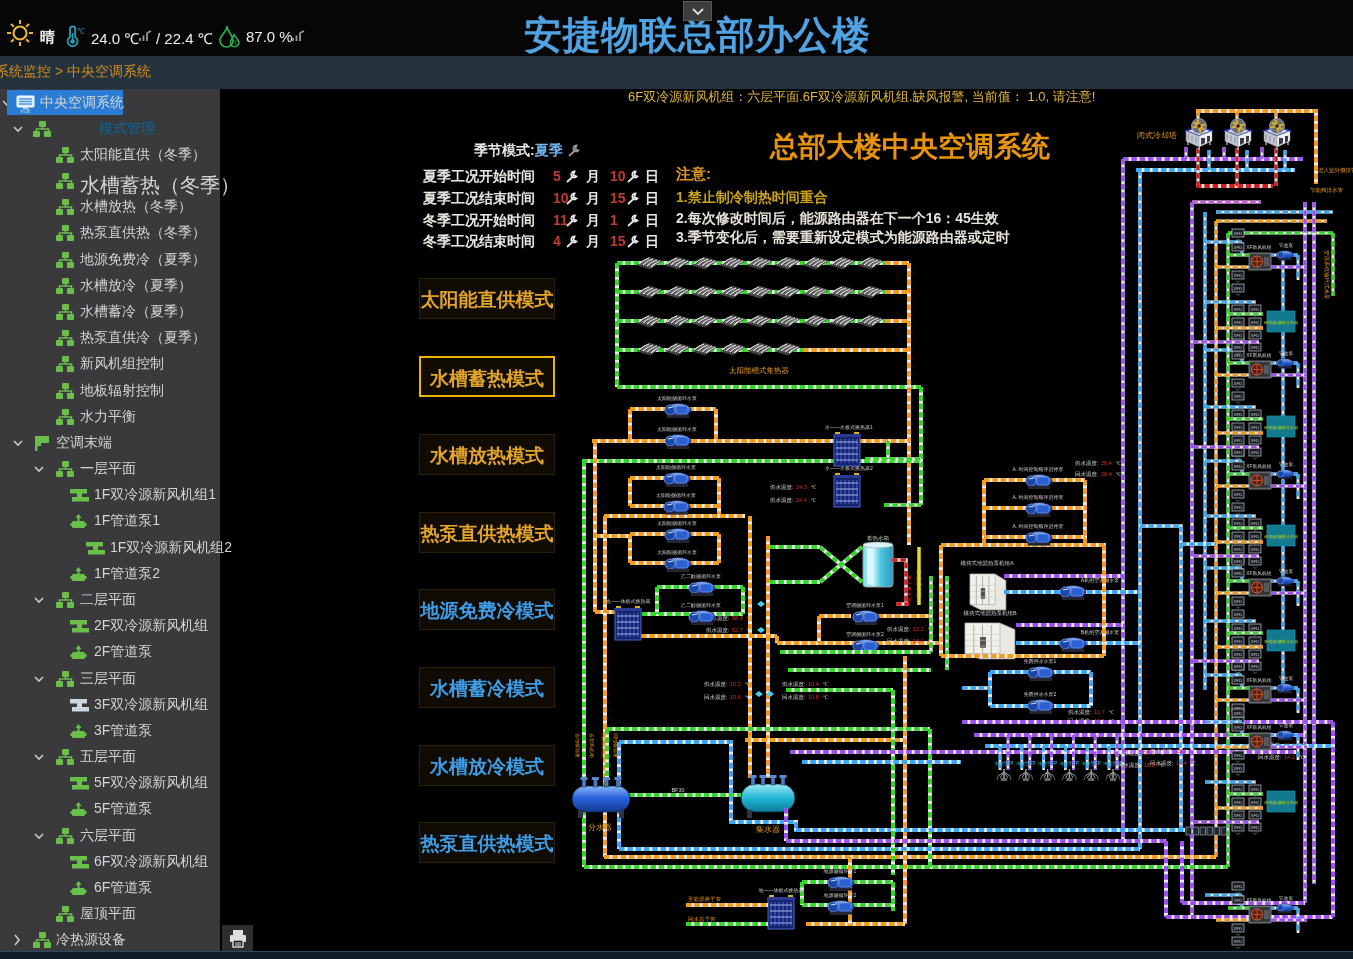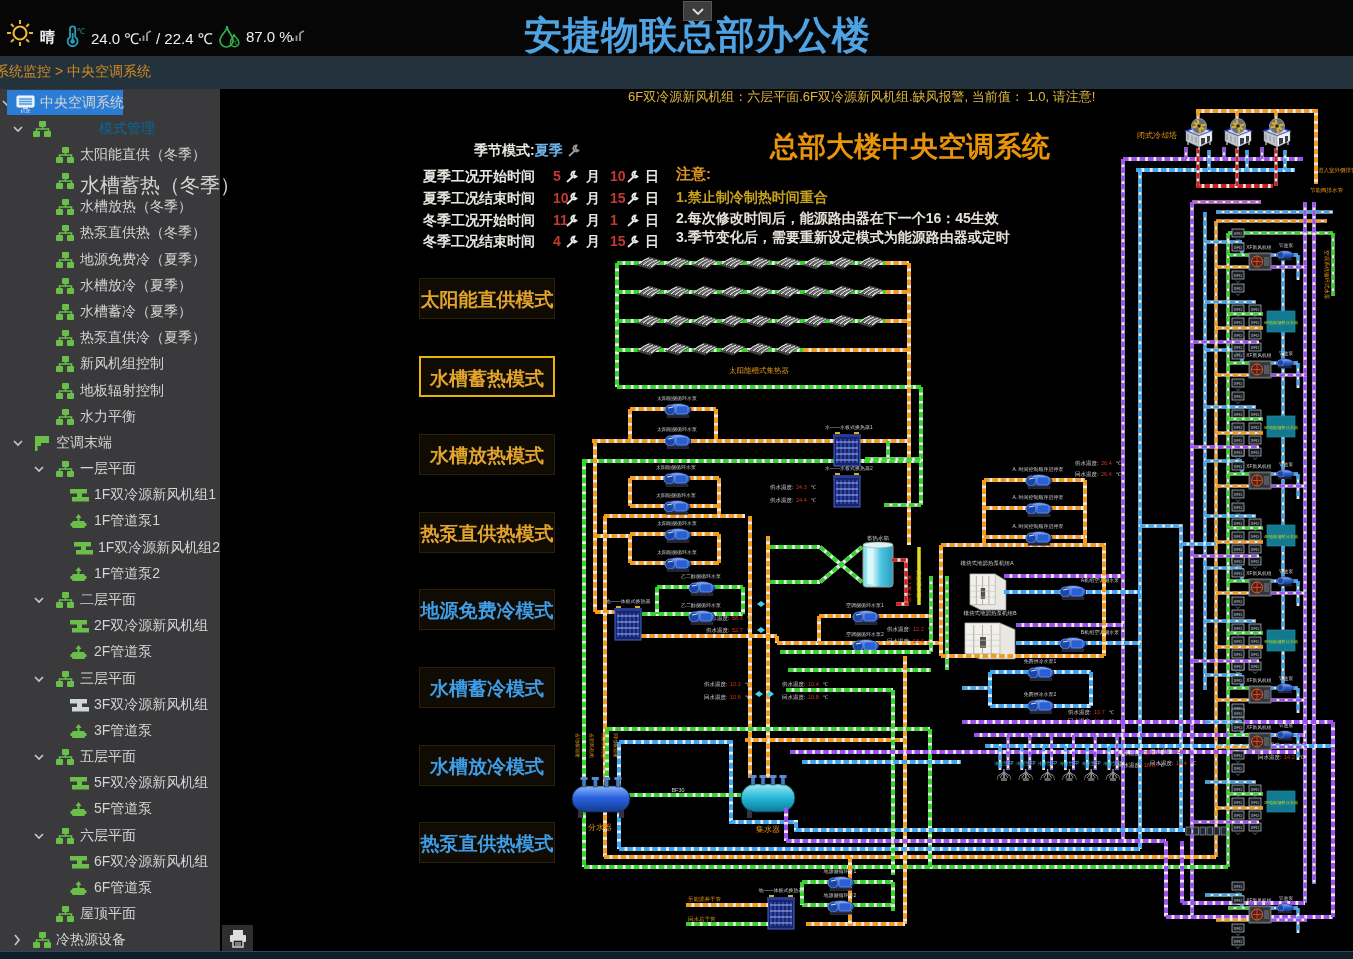--- a/index.html
+++ b/index.html
@@ -1195,21 +1195,21 @@
   </div>
 <div style="position:absolute;left:0;top:508.4px;width:220px;height:26px;">
     <span style="position:absolute;left:70px;top:5px"><svg width="17" height="17" viewBox="0 0 17 17">
         <path d="M8.5,1 l3,4 h-2 v3 h-2 v-3 h-2 z" fill="#6abf4b"></path>
         <rect x="2" y="8" width="13" height="7" rx="1.5" fill="#6abf4b"></rect>
         <rect x="0.5" y="10" width="3" height="3" fill="#6abf4b"></rect>
         <rect x="13.5" y="10" width="3" height="3" fill="#6abf4b"></rect>
       </svg></span>
     <span style="position:absolute;left:94px;top:4px;font-size:14px;color:#d4d4d4;white-space:nowrap;">1F管道泵1</span>
   </div>
-<div style="position:absolute;left:4px;top:534.6px;width:220px;height:26px;text-align:center;">
+<div style="position:absolute;left:16px;top:534.6px;width:220px;height:26px;text-align:center;">
     <span style="position:absolute;left:70px;top:5px"><svg width="19" height="16" viewBox="0 0 19 16">
         <rect x="0" y="2" width="17" height="4.5" fill="#6abf4b"></rect>
         <rect x="2" y="10" width="17" height="4.5" fill="#6abf4b"></rect>
         <rect x="7" y="6" width="5" height="4" fill="#6abf4b"></rect>
       </svg></span>
     <span style="position:absolute;left:94px;top:4px;font-size:14px;color:#d4d4d4;white-space:nowrap;">1F双冷源新风机组2</span>
   </div>
 <div style="position:absolute;left:0;top:560.7px;width:220px;height:26px;">
     <span style="position:absolute;left:70px;top:5px"><svg width="17" height="17" viewBox="0 0 17 17">
         <path d="M8.5,1 l3,4 h-2 v3 h-2 v-3 h-2 z" fill="#6abf4b"></path>

